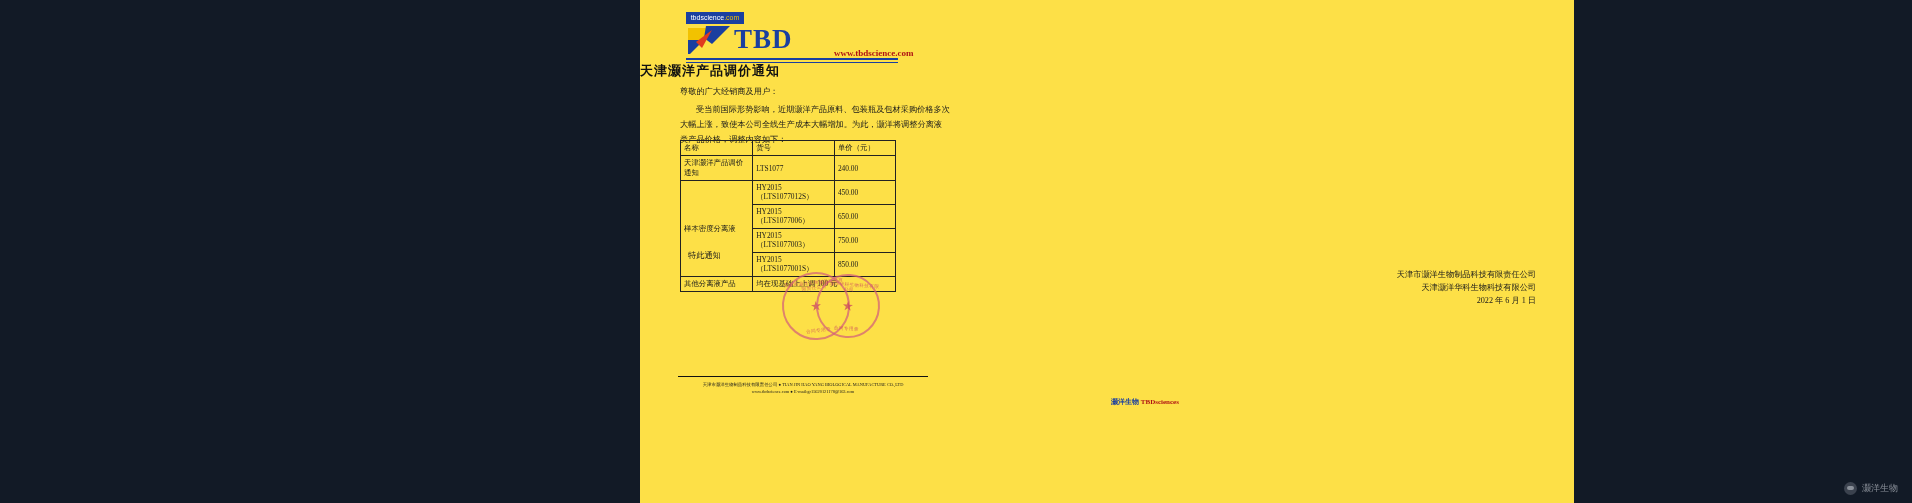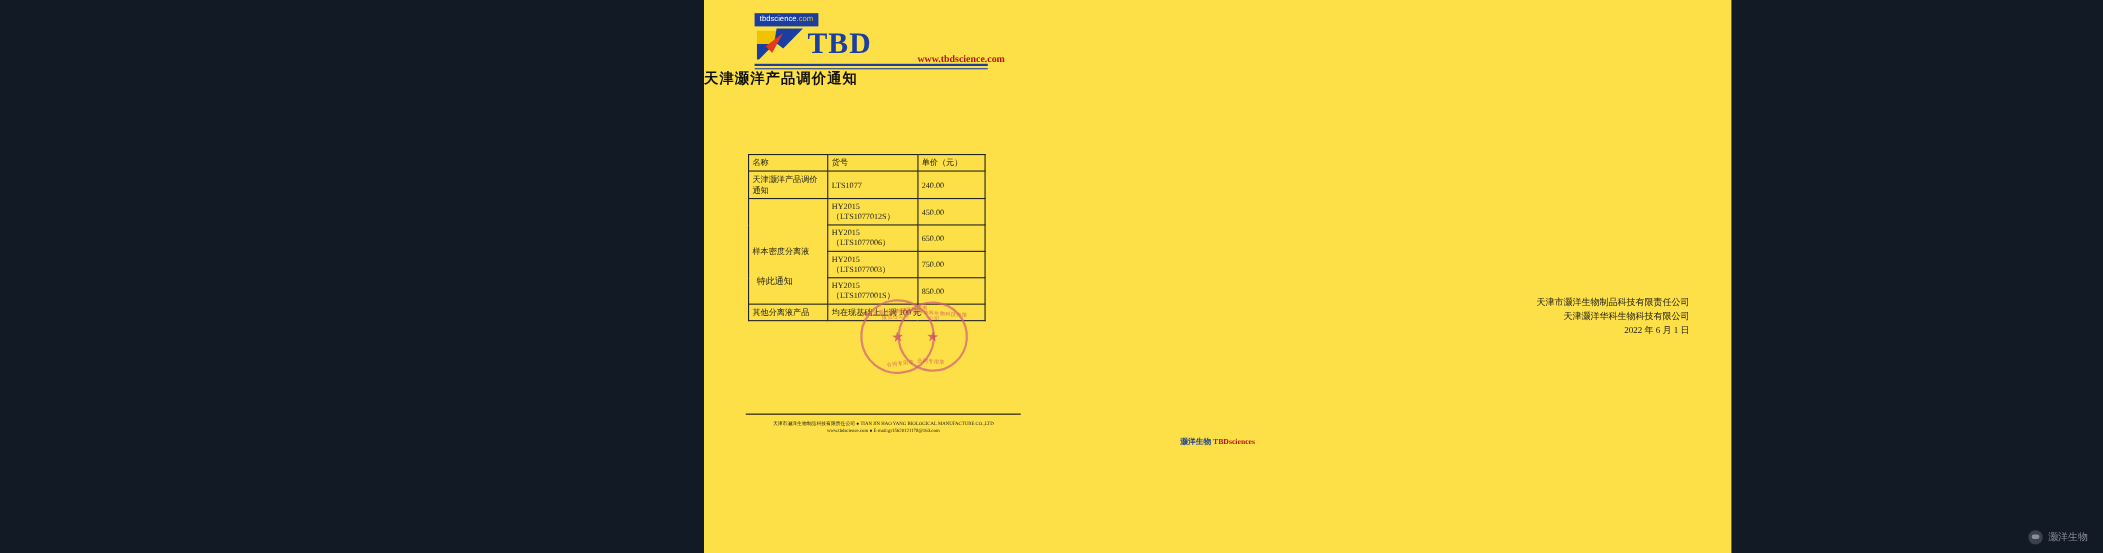--- a/index.html
+++ b/index.html
@@ -216,20 +216,21 @@
     font-family: "Liberation Serif", serif;
   }
   .footer-brand {
     position: absolute;
     left: 0; bottom: 96px;
     width: 934px;
     text-align: center;
     font-size: 7px;
     font-weight: bold;
     font-family: "Liberation Serif", serif;
+    padding-left: 38px;
   }
   .fb-cn { color: #1a3fa0; }
   .fb-en { color: #b01414; }
   
   .watermark {
     position: absolute;
     right: 14px; bottom: 8px;
     display: flex;
     align-items: center;
     gap: 5px;
@@ -271,20 +272,24 @@
         <polygon points="8,18 24,6 14,24" fill="#e03a1f"></polygon>
       </svg>
       <div class="logo-text">TBD</div>
       <div class="logo-url">www.tbdscience.com</div>
     </div>
     <div class="header-rule"></div>
     <div class="header-rule2"></div>
 
     <div class="doc-title">天津灏洋产品调价通知</div>
 
+    <div class="body-block">
+      <p class="para">尊敬的广大经销商及用户：</p>
+      <p class="para indent2">受当前国际形势影响，近期灏洋产品原料、包装瓶及包材采购价格多次大幅上涨，致使本公司全线生产成本大幅增加。为此，灏洋将调整分离液类产品价格，调整内容如下：</p>
+    </div>
 
     <table class="price-table">
       <tbody>
           <tr>
         <th class="col-name">名称</th>
         <th class="col-code">货号</th>
         <th class="col-price">单价（元）</th>
       </tr>
       <tr>
         <td>天津灏洋产品调价通知</td>

